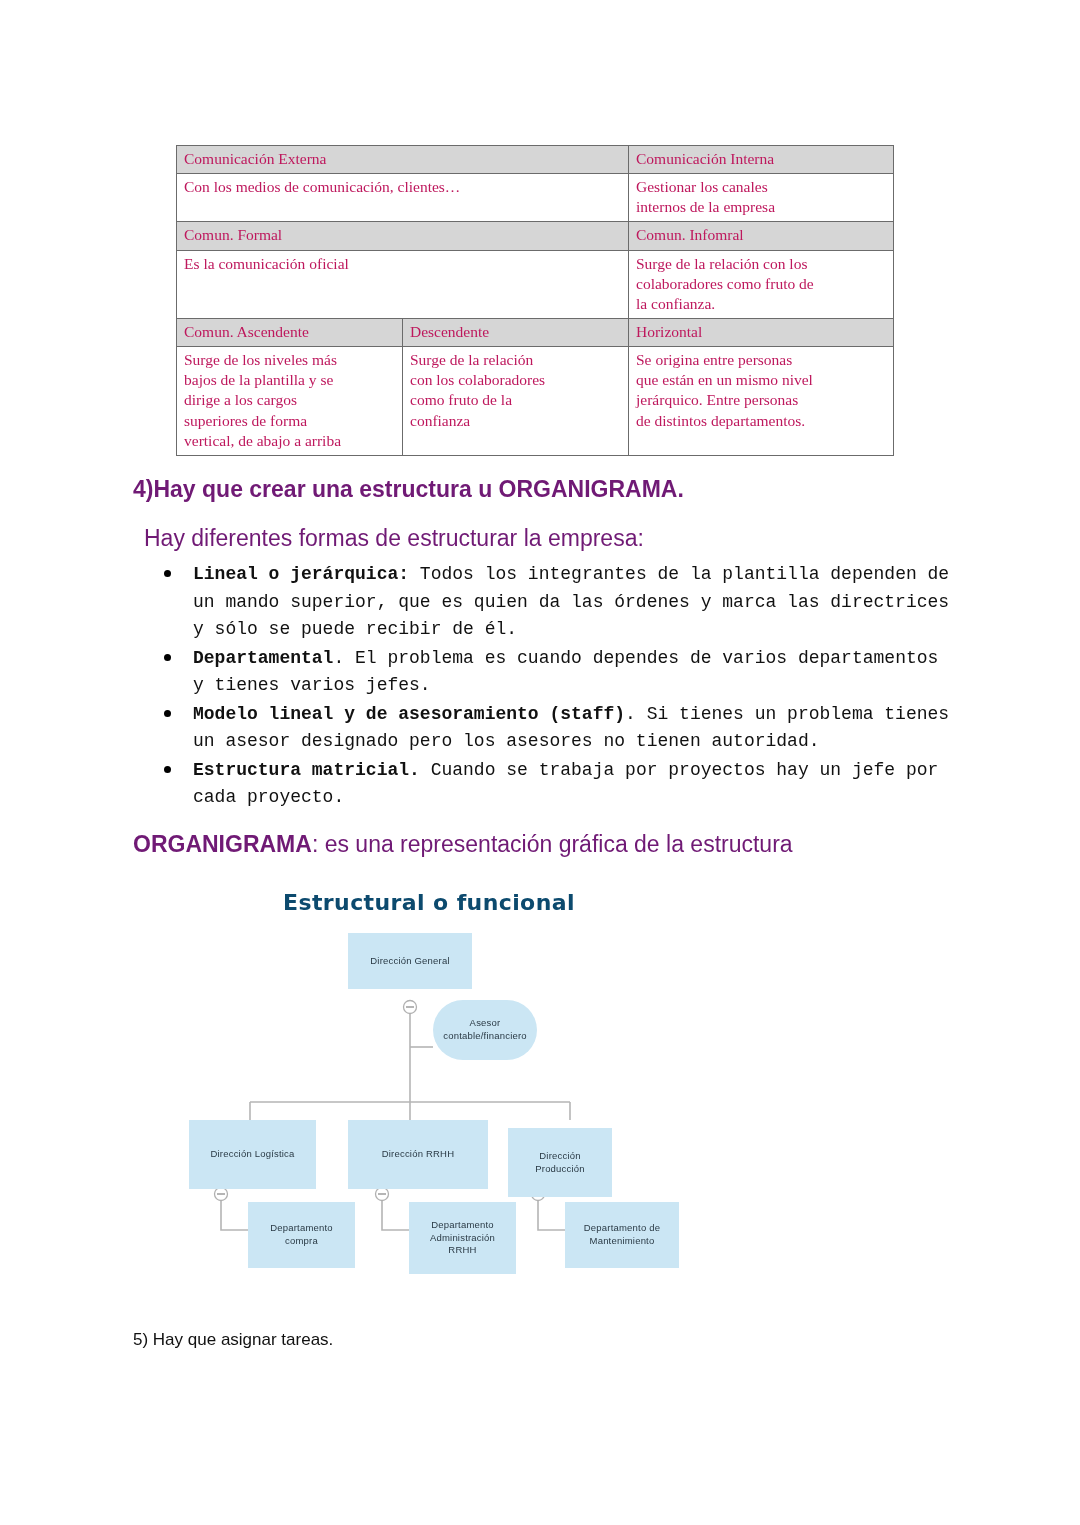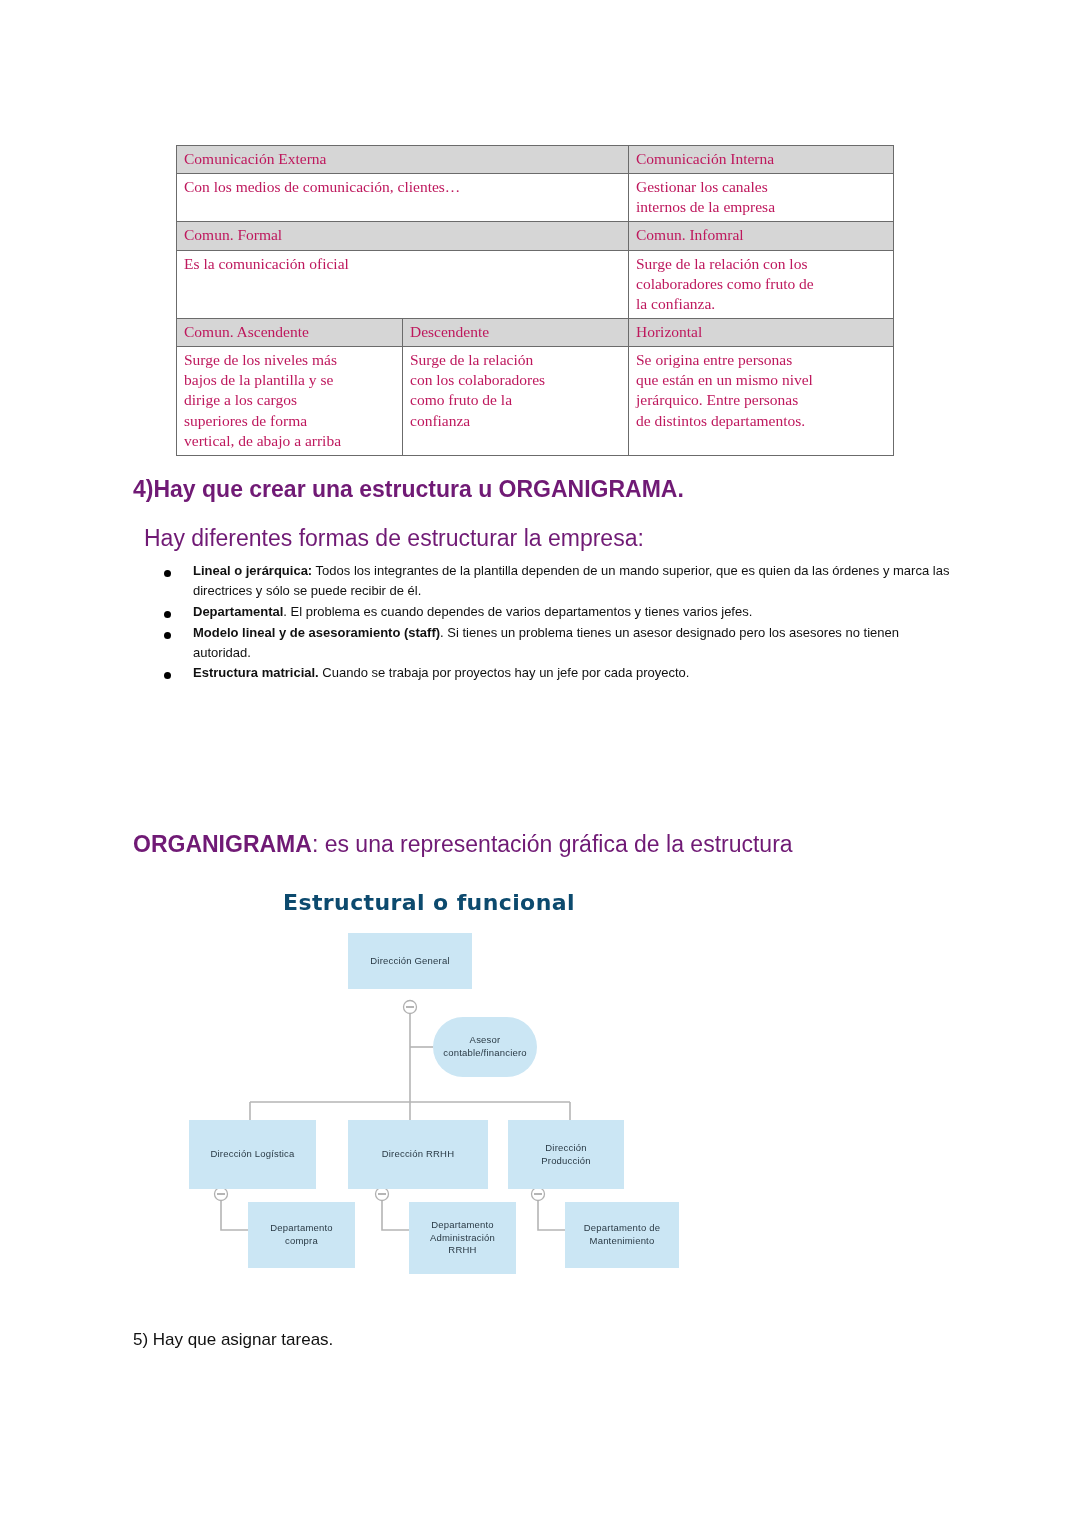--- a/index.html
+++ b/index.html
@@ -61,24 +61,25 @@
     left: 133px;
     top: 561px;
     width: 823px;
     margin: 0;
     padding: 0;
     list-style: none;
   }
   .bullet-list li {
     position: relative;
     padding-left: 60px;
-    font-size: 13px;
+    font-size: 18px;
     line-height: 1.53;
     color: #111111;
     margin-bottom: 1px;
+    font-family: Liberation Mono, monospace;
   }
   .bullet-list li .dot {
     position: absolute;
     left: 31px;
     top: 9px;
     width: 7px;
     height: 7px;
     background: #000;
     border-radius: 50%;
   }
@@ -258,40 +259,40 @@
         <line x1="534" y1="314" x2="542" y2="314" stroke="#8d8d8d" stroke-width="1.3"></line>
       </g>
     </svg>
 
     <div class="onode" style="left:348px; top:53px; width:124px; height:56px;">
       <span>
           <span class="cellline">Dirección General</span>
         </span>
     </div>
 
-    <div class="onode" style="left:433px; top:137px; width:104px; height:60px;border-radius:30px;">
+    <div class="onode" style="left:433px; top:120px; width:104px; height:60px;border-radius:30px;">
       <span>
           <span class="cellline">Asesor</span>
           <span class="cellline">contable/financiero</span>
         </span>
     </div>
 
     <div class="onode" style="left:189px; top:240px; width:127px; height:69px;">
       <span>
           <span class="cellline">Dirección Logística</span>
         </span>
     </div>
 
     <div class="onode" style="left:348px; top:240px; width:140px; height:69px;">
       <span>
           <span class="cellline">Dirección RRHH</span>
         </span>
     </div>
 
-    <div class="onode" style="left:508px; top:240px; width:116px; height:69px;">
+    <div class="onode" style="left:508px; top:248px; width:104px; height:69px;">
       <span>
           <span class="cellline">Dirección</span>
           <span class="cellline">Producción</span>
         </span>
     </div>
 
     <div class="onode" style="left:248px; top:322px; width:107px; height:66px;">
       <span>
           <span class="cellline">Departamento</span>
           <span class="cellline">compra</span>

